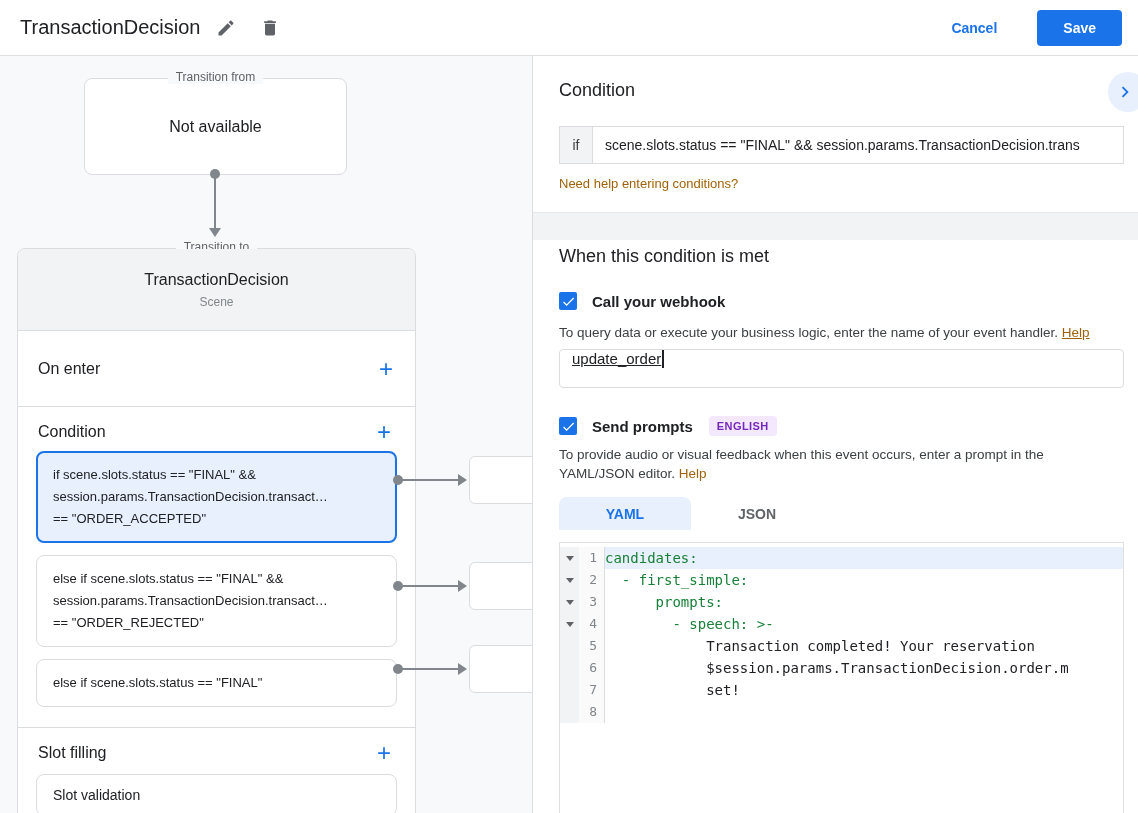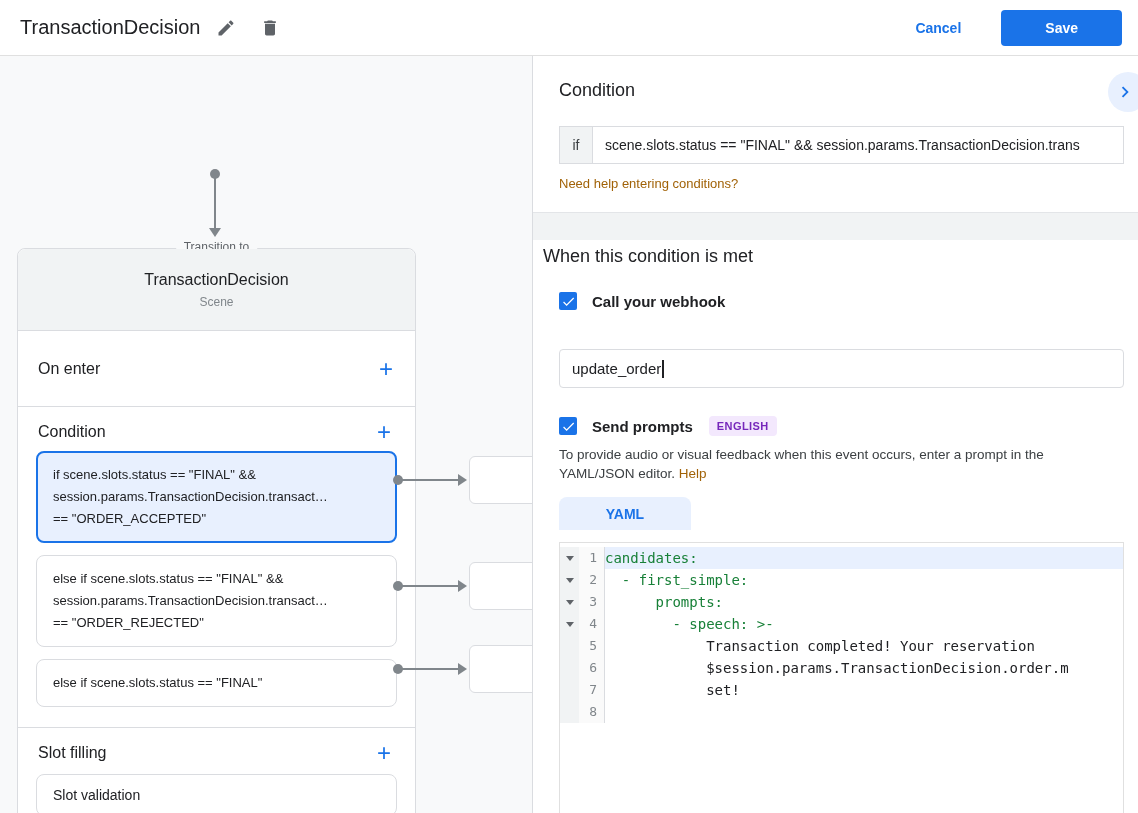--- a/index.html
+++ b/index.html
@@ -11,21 +11,21 @@
   .topbar { position:absolute; left:0; top:0; width:1138px; height:56px; background:#fff;
             border-bottom:1px solid #e0e0e0; display:flex; align-items:center; padding:0 16px; z-index:30; }
   .topbar .title { font-size:20px; color:#202124; margin-left:4px; }
   .icon-btn { width:36px; height:36px; border:none; background:transparent; display:flex; align-items:center;
               justify-content:center; cursor:pointer; margin-left:8px; border-radius:50%; }
   .icon-btn svg { width:20px; height:20px; fill:#5f6368; }
   .topbar .spacer { flex:1; }
   .btn-text { border:none; background:transparent; color:#1a73e8; font-size:14px; font-weight:bold;
               font-family:"Liberation Sans",sans-serif; padding:8px 12px; margin-right:28px; cursor:pointer; }
   .btn-primary { border:none; background:#1a73e8; color:#fff; font-size:14px; font-weight:bold;
-                 font-family:"Liberation Sans",sans-serif; padding:10px 44px; border-radius:4px; cursor:pointer; }
+                 font-family:"Liberation Sans",sans-serif; padding:10px 26px; border-radius:4px; cursor:pointer; }
 
   
   .canvas { position:absolute; left:0; top:56px; width:532px; height:757px; background:#f8f9fa; }
   .legend { position:absolute; top:-9px; left:50%; transform:translateX(-50%); font-size:12px;
             color:#5f6368; background:#f8f9fa; padding:0 8px; white-space:nowrap; }
   .node-from { position:absolute; left:84px; top:22px; width:263px; height:97px; background:#fff;
                border:1px solid #dadce0; border-radius:8px; display:flex; align-items:center; justify-content:center; }
   .node-from .content { font-size:16px; color:#202124; }
   .dot { position:absolute; width:10px; height:10px; border-radius:50%; background:#80868b; }
   .vline { position:absolute; width:2px; background:#80868b; }
@@ -74,37 +74,37 @@
               justify-content:center; font-size:14px; color:#3c4043; }
   .if-value { flex:1; border:1px solid #dadce0; border-left:none; display:flex; align-items:center;
               padding:0 12px; font-size:14px; color:#202124; white-space:nowrap; overflow:hidden; cursor:text; }
 
   .link { color:#a16207; font-size:13px; text-decoration:none; cursor:pointer; }
   .cond-help { position:absolute; left:26px; top:120px; }
 
   .band { position:absolute; left:0; top:156px; width:606px; height:28px; background:#f1f3f4;
           border-top:1px solid #e3e5e8; }
 
-  .when-title { position:absolute; left:10px; top:190px; font-size:18px; color:#202124; }
+  .when-title { position:absolute; left:26px; top:190px; font-size:18px; color:#202124; }
 
   .check-row { position:absolute; left:26px; display:flex; align-items:center; }
   .checkbox { width:18px; height:18px; background:#1a73e8; border-radius:2px; display:flex;
               align-items:center; justify-content:center; cursor:pointer; flex:none; }
   .checkbox svg { width:15px; height:15px; }
   .check-label { font-size:15px; font-weight:bold; color:#202124; margin-left:15px; }
   .badge { margin-left:16px; background:#f3e8fd; color:#7627bb; font-size:11px; font-weight:bold;
            letter-spacing:.4px; padding:4px 8px; border-radius:4px; }
 
   .desc { position:absolute; left:26px; font-size:13.5px; color:#3c4043; line-height:19px; }
   .desc .link { font-size:13.5px; }
   .u { text-decoration:underline; }
 
   .text-input { position:absolute; left:26px; width:565px; height:39px; border:1px solid #dadce0;
-                border-radius:4px; display:flex; align-items:center; padding:0 12px; font-size:15px;
-                color:#202124; cursor:text; background:#fff; }
+                border-radius:4px; display:flex; align-items:flex-start; padding:0 12px; font-size:15px;
+                color:#202124; cursor:text; background:#fff;text-decoration:underline; }
   .caret { display:inline-block; width:1.5px; height:18px; background:#202124; margin-left:1px; }
 
   .tabs { position:absolute; left:26px; top:441px; display:flex; }
   .tab { width:132px; height:33px; display:flex; align-items:center; justify-content:center;
          font-size:14px; font-weight:bold; color:#5f6368; cursor:pointer; border-radius:8px 8px 0 0; }
   .tab.active { color:#1a73e8; background:#e8f0fe; }
 
   
   .editor { position:absolute; left:26px; top:486px; width:565px; height:276px; border:1px solid #e0e0e0;
             border-bottom:none; padding-top:4px; font-family:"DejaVu Sans Mono", monospace; overflow:hidden; cursor:text; }
@@ -135,20 +135,24 @@
           <path d="M6 19c0 1.1.9 2 2 2h8c1.1 0 2-.9 2-2V7H6v12zM19 4h-3.5l-1-1h-5l-1 1H5v2h14V4z"></path>
         </svg>
     </button>
     <span class="spacer"></span>
     <button class="btn-text">Cancel</button>
     <button class="btn-primary">Save</button>
   </div>
 
   <div class="canvas">
 
+    <div class="node-from">
+      <span class="legend">Transition from</span>
+      <span class="content">Not available</span>
+    </div>
 
     <div class="dot" style="left:210px; top:113px;"></div>
     <div class="vline" style="left:214px; top:122px; height:50px;"></div>
     <div class="arrow-down" style="left:209px; top:172px;"></div>
 
     <div class="scene-card">
       <span class="legend">Transition to</span>
       <div class="scene-head">
         <span class="sc-title">TransactionDecision</span>
         <span class="sc-sub">Scene</span>
@@ -222,20 +226,24 @@
 
     <div class="check-row" style="top:236px;">
       <span class="checkbox">
         <svg viewBox="0 0 24 24">
             <path d="M9 16.2L4.8 12l-1.4 1.4L9 19 21 7l-1.4-1.4z" fill="#fff"></path>
           </svg>
       </span>
       <span class="check-label">Call your webhook</span>
     </div>
 
+    <div class="desc" style="top:267px; white-space:nowrap;">
+      <span>To query data or execute your business logic, enter the name of your event handler.</span>
+      <a class="link u">Help</a>
+    </div>
 
     <div class="text-input" style="top:293px;">
       <span>update_order</span>
       <span class="caret"></span>
     </div>
 
     <div class="check-row" style="top:360px;">
       <span class="checkbox">
         <svg viewBox="0 0 24 24">
             <path d="M9 16.2L4.8 12l-1.4 1.4L9 19 21 7l-1.4-1.4z" fill="#fff"></path>
@@ -245,20 +253,21 @@
       <span class="badge">ENGLISH</span>
     </div>
 
     <div class="desc" style="top:389px; width:556px;">
       <span>To provide audio or visual feedback when this event occurs, enter a prompt in the YAML/JSON editor.</span>
       <a class="link">Help</a>
     </div>
 
     <div class="tabs">
       <div class="tab active">YAML</div>
+      <div class="tab">JSON</div>
     </div>
 
     <div class="editor">
       <div class="crow hl">
         <span class="fold has"></span>
         <span class="lnum">1</span>
         <span class="ctext k">candidates:</span>
       </div>
       <div class="crow">
         <span class="fold has"></span>

